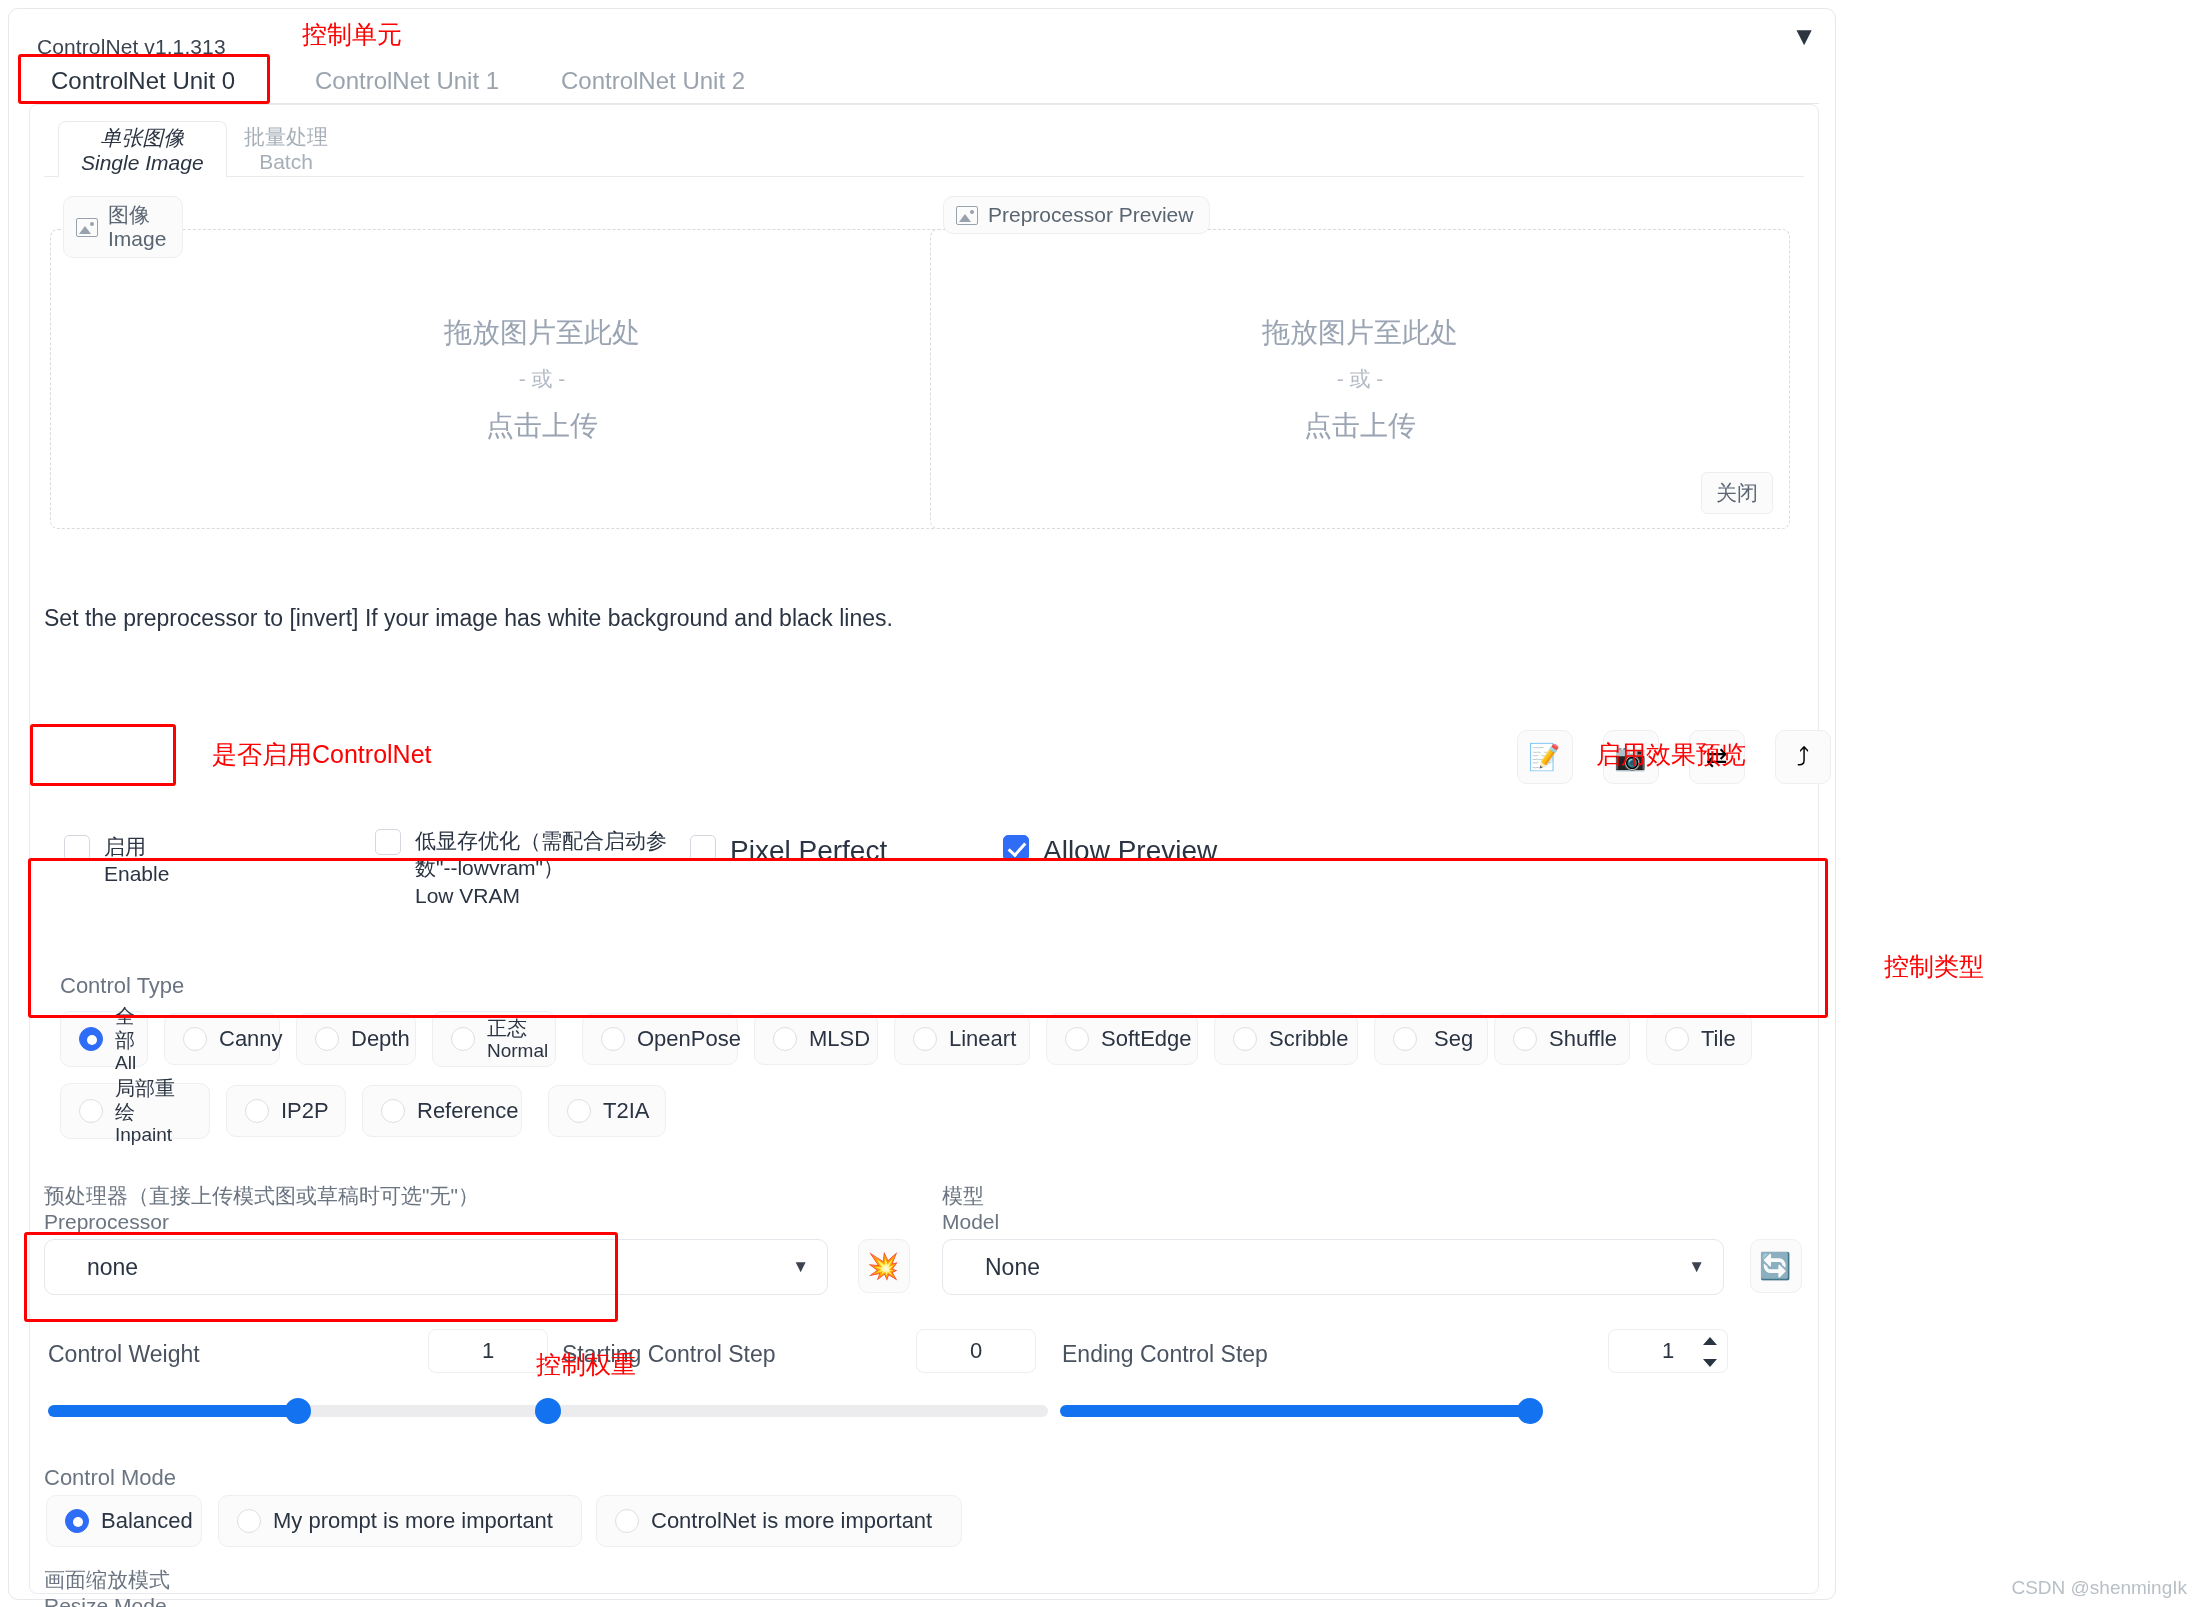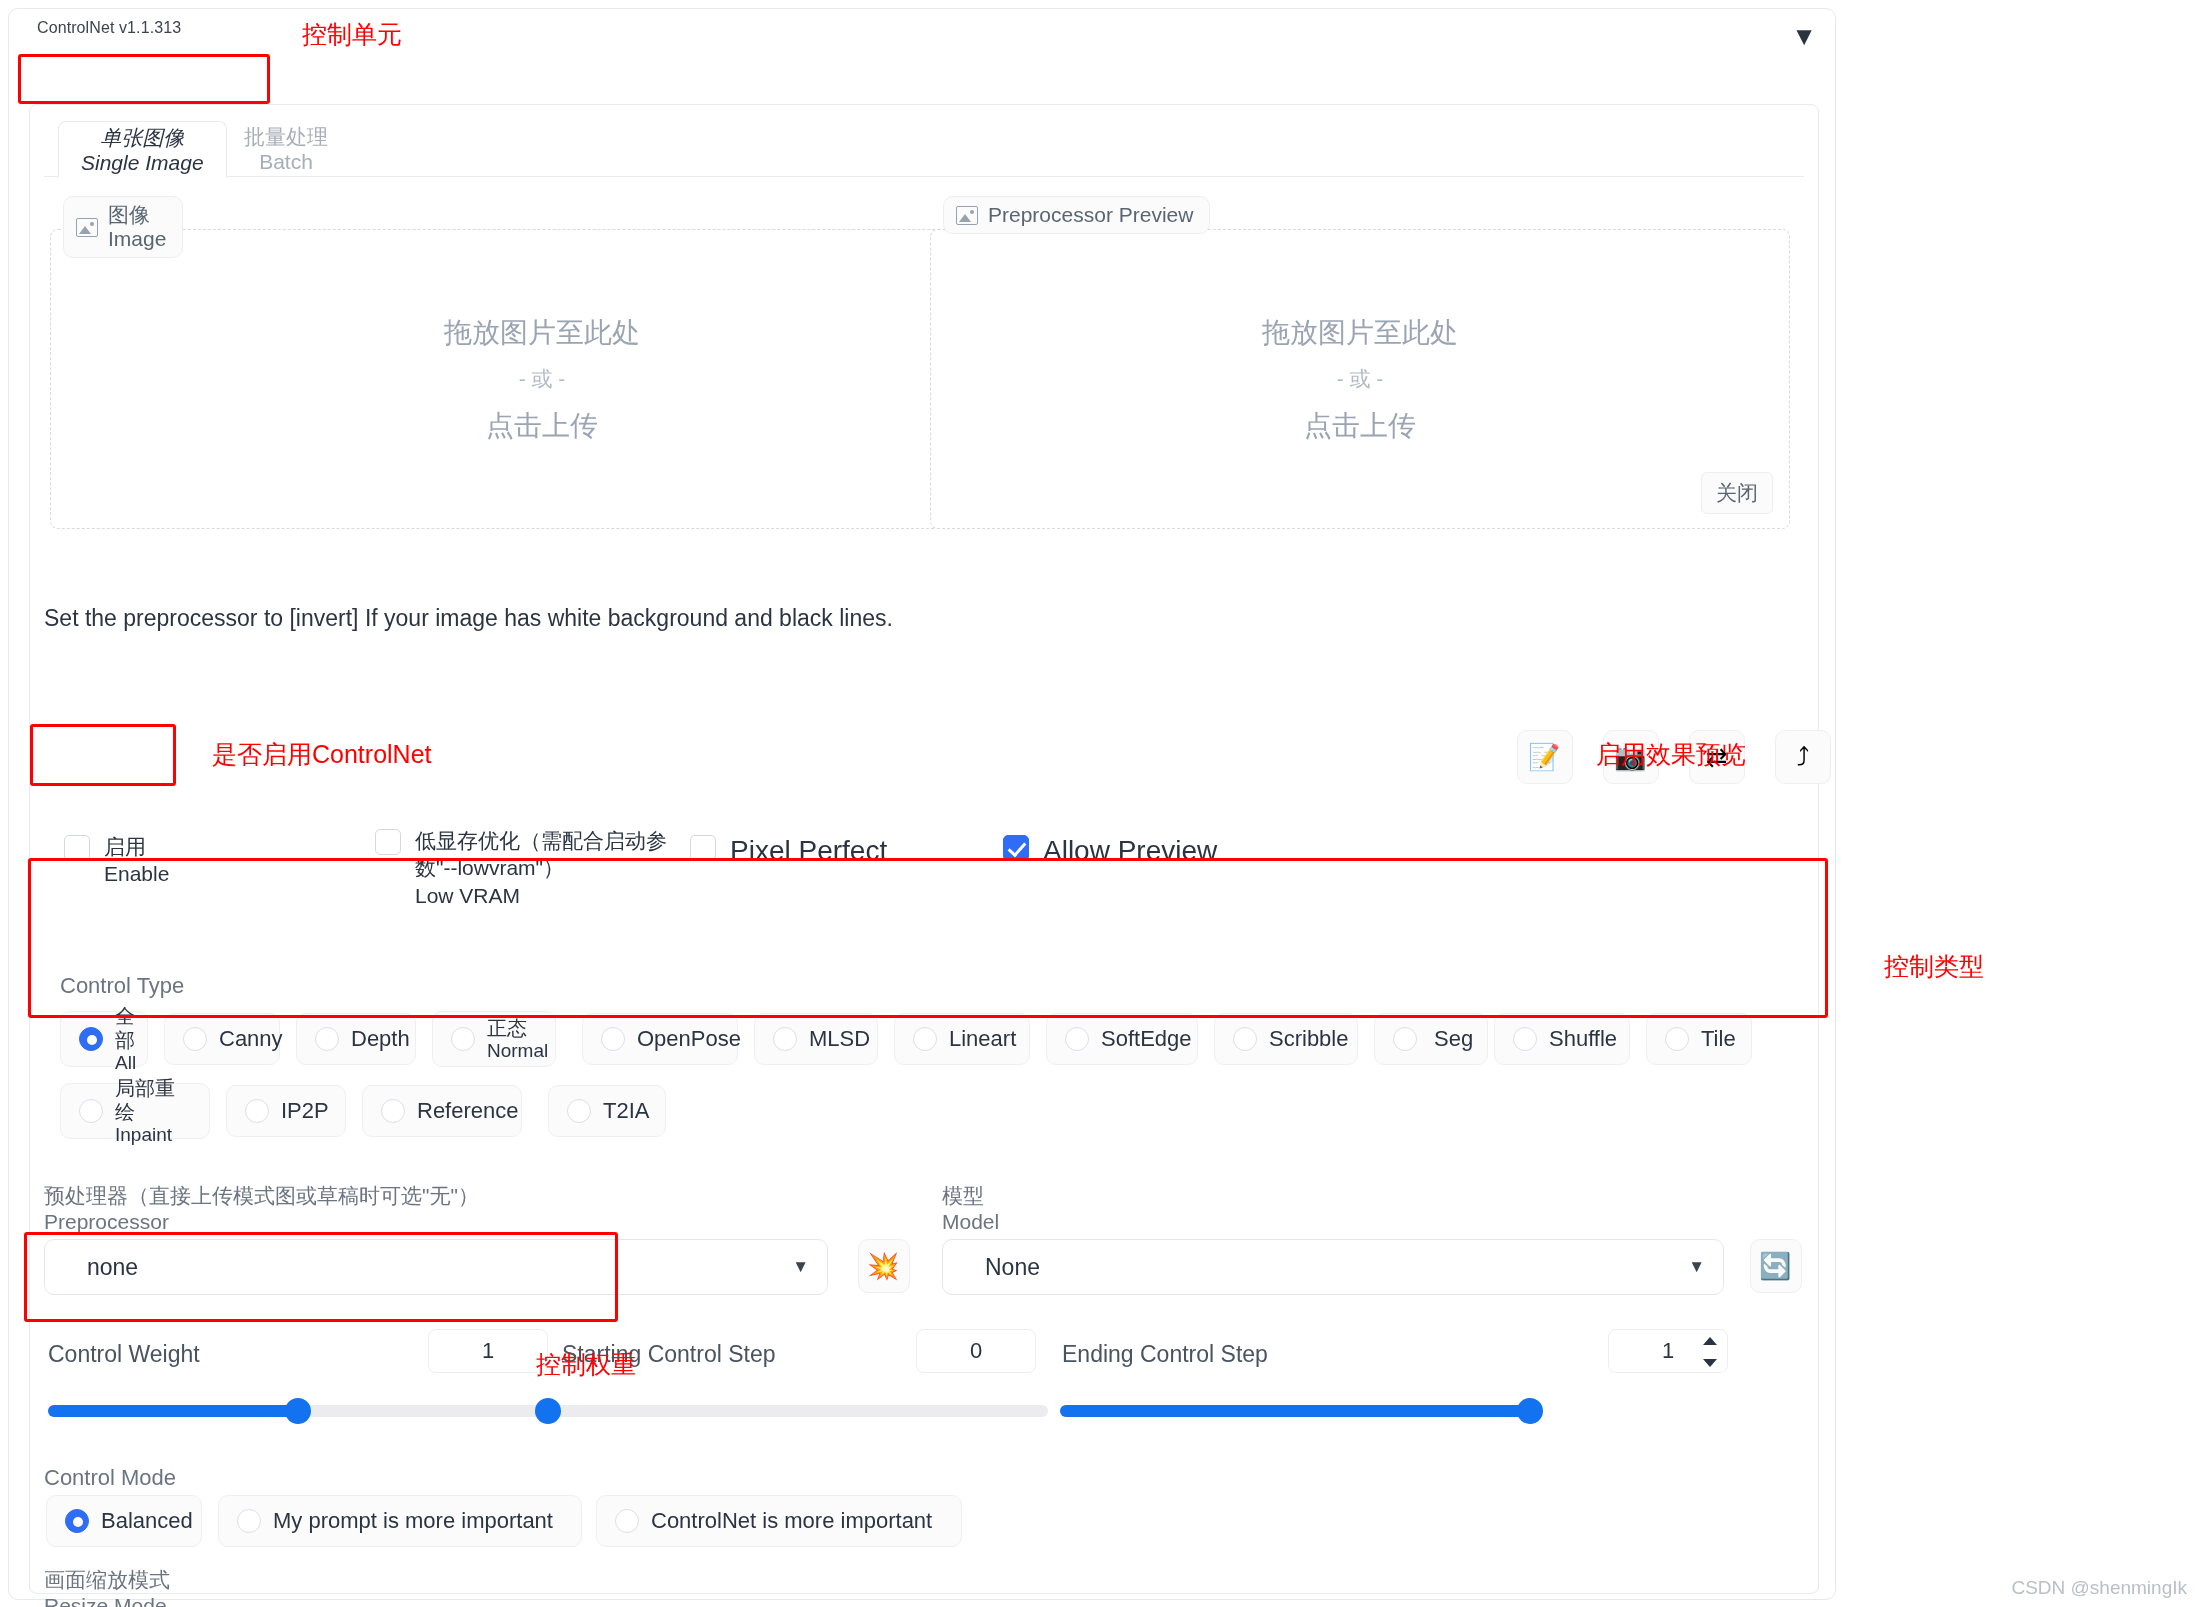--- a/index.html
+++ b/index.html
@@ -14,22 +14,22 @@
 
   
   .cn-panel {
     position: absolute; left: 8px; top: 8px;
     width: 1828px; height: 1592px;
     background: #fff;
     border: 1px solid #e6e8eb;
     border-radius: 10px;
   }
   .cn-version {
-    position: absolute; left: 28px; top: 10px;
-    font-size: 16px; color: #3c4450; letter-spacing: .1px;
+    position: absolute; left: 28px; top: 26px;
+    font-size: 21px; color: #3c4450; letter-spacing: .1px;
   }
   .caret-toggle {
     position: absolute; right: 18px; top: 14px;
     font-size: 26px; color: #2c3440; line-height: 1; cursor: pointer;
   }
 
   
   .unit-tabs {
     position: absolute; left: 20px; top: 48px; width: 1790px; height: 47px;
     border-bottom: 1px solid #e6e8eb;
@@ -245,20 +245,25 @@
 </head>
 <body>
 
 <div class="page">
 
   <div class="cn-panel">
 
     <div class="cn-version">ControlNet v1.1.313</div>
     <div class="caret-toggle">▼</div>
 
+    <div class="unit-tabs">
+      <div class="unit-tab active" id="unit0">ControlNet Unit 0</div>
+      <div class="unit-tab" id="unit1">ControlNet Unit 1</div>
+      <div class="unit-tab" id="unit2">ControlNet Unit 2</div>
+    </div>
 
     <div class="inner-box">
 
       <div class="sub-tabs">
         <div class="sub-tab active" id="subSingle">
           <span class="cn">单张图像</span>
           <span class="en">Single Image</span>
         </div>
         <div class="sub-tab inactive" id="subBatch">
           <span class="cn">批量处理</span>

